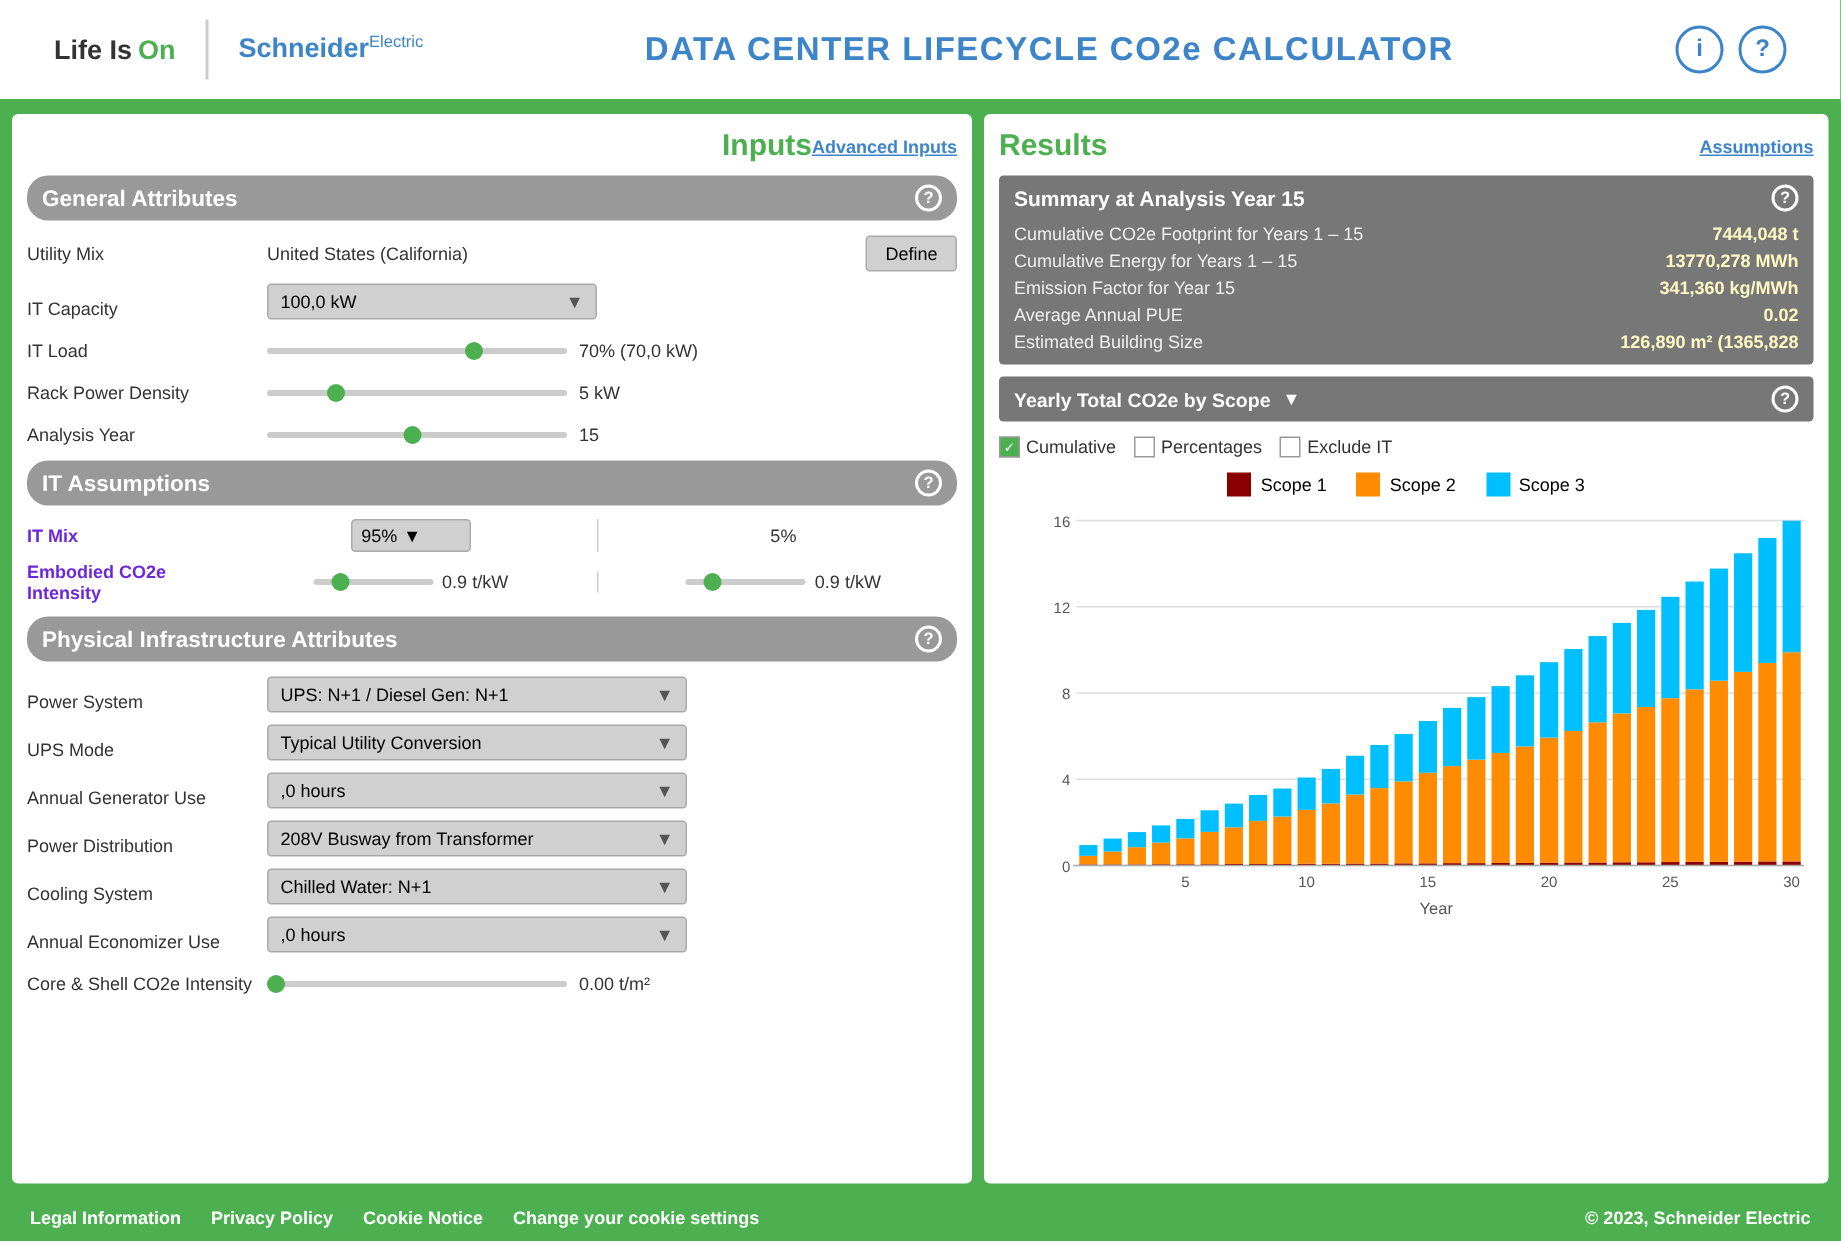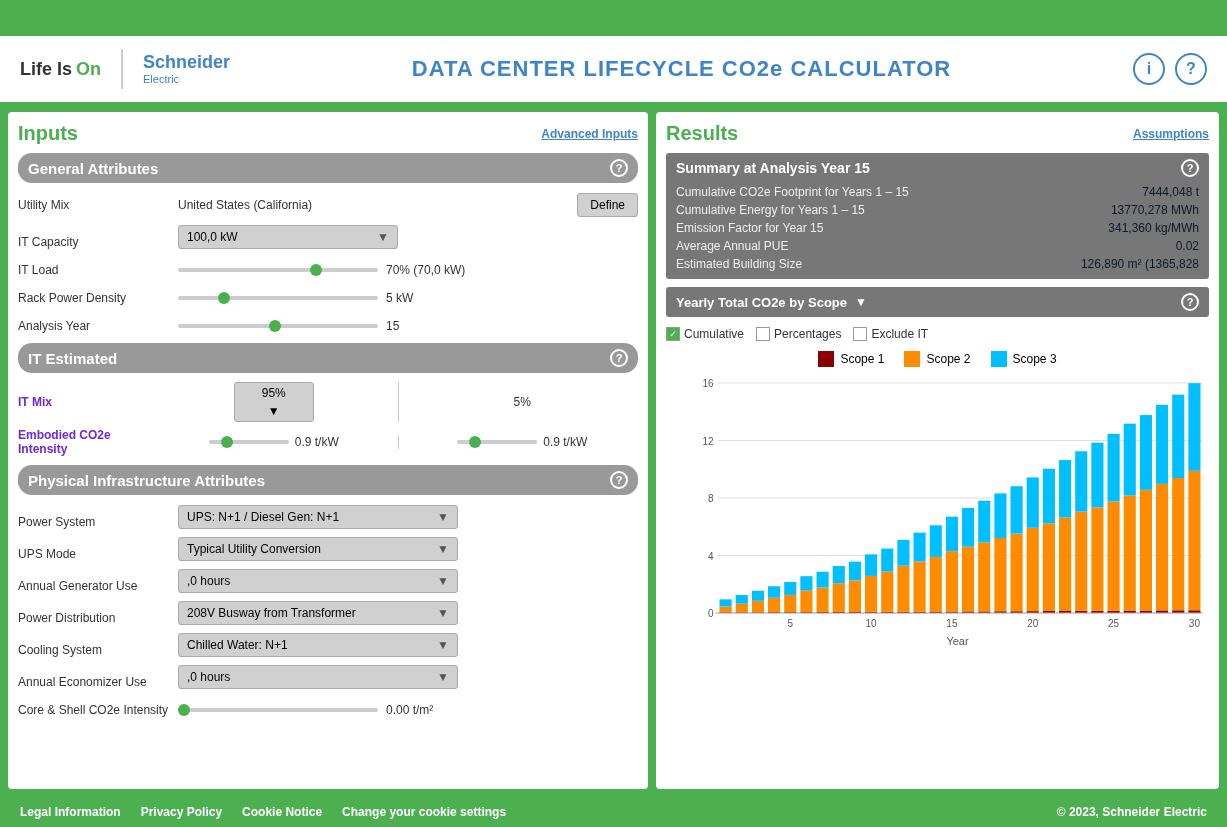--- a/index.html
+++ b/index.html
@@ -1,28 +1,28 @@
 <!DOCTYPE html>
 <html><head>
   <meta charset="utf-8">
   <style>
     * { box-sizing: border-box; margin: 0; padding: 0; }
     body { font-family: Arial, sans-serif; font-size: 12px; background: #4caf50; width: 1227px; min-height: 827px; display: flex; flex-direction: column; }
 
     
-    .header { background: #fff; display: flex; align-items: center; justify-content: space-between; padding: 0 20px; height: 68px; border-bottom: 2px solid #4caf50; margin-top: 36px; }
+    .header { background: #fff; display: flex; align-items: center; justify-content: space-between; padding: 0 36px; height: 68px; border-bottom: 2px solid #4caf50; }
     .header-logo { display: flex; align-items: center; gap: 10px; }
     .header-icon { width: 32px; height: 32px; border-radius: 50%; border: 2px solid #3d85c8; display: flex; align-items: center; justify-content: center; color: #3d85c8; font-weight: bold; font-size: 16px; cursor: pointer; }
 
     
     .main-content { display: flex; flex: 1; gap: 8px; padding: 8px; }
 
     
     .left-panel { flex: 0 0 640px; background: #fff; border-radius: 4px; padding: 10px; }
-    .panel-title { font-size: 20px; font-weight: bold; color: #4caf50; margin-bottom: 8px; display: flex; justify-content: space-between; align-items: center; }
+    .panel-title { font-size: 20px; font-weight: bold; color: #4caf50; margin-bottom: 8px; display: flex; justify-content: flex-end; align-items: center; }
     .advanced-link { font-size: 12px; color: #3d85c8; text-decoration: underline; cursor: pointer; }
 
     
     .section-header { background: #999; color: #fff; padding: 6px 10px; border-radius: 14px; display: flex; justify-content: space-between; align-items: center; margin-bottom: 6px; }
     .section-header-title { font-size: 15px; font-weight: bold; }
     .help-circle { width: 18px; height: 18px; border-radius: 50%; border: 2px solid #fff; display: flex; align-items: center; justify-content: center; font-size: 11px; font-weight: bold; color: #fff; cursor: pointer; }
 
     
     .form-row { display: flex; align-items: flex-end; padding: 4px 0; min-height: 28px; }
     .form-label { flex: 0 0 160px; color: #333; font-size: 12px; }
@@ -36,21 +36,21 @@
     .right-panel { flex: 1; background: #fff; border-radius: 4px; padding: 10px; }
     .results-title { font-size: 20px; font-weight: bold; color: #4caf50; margin-bottom: 8px; display: flex; justify-content: space-between; align-items: center; }
     .assumptions-link { font-size: 12px; color: #3d85c8; text-decoration: underline; cursor: pointer; }
 
     
     .summary-section { background: #777; color: #fff; border-radius: 3px; padding: 6px 10px; margin-bottom: 8px; }
     .summary-title-row { display: flex; justify-content: space-between; align-items: center; margin-bottom: 6px; }
     .summary-title { font-size: 14px; font-weight: bold; }
     .summary-row { display: flex; justify-content: space-between; padding: 2px 0; font-size: 12px; }
     .summary-key { color: #eee; }
-    .summary-val { color: #0f172a; font-weight: normal; }
+    .summary-val { color: #fef9c3; font-weight: bold; }
 
     
     .chart-header { background: #777; color: #fff; border-radius: 3px; padding: 6px 10px; display: flex; justify-content: space-between; align-items: center; margin-bottom: 6px; }
     .chart-title { font-size: 13px; font-weight: bold; }
     .chart-controls { display: flex; gap: 12px; align-items: center; padding: 4px 0; margin-bottom: 6px; }
     .checkbox-label { display: flex; align-items: center; gap: 4px; font-size: 12px; color: #333; }
     .checkbox { width: 14px; height: 14px; border: 1px solid #999; background: #4caf50; display: flex; align-items: center; justify-content: center; }
     .checkbox-empty { width: 14px; height: 14px; border: 1px solid #999; background: #fff; }
 
     
@@ -66,38 +66,38 @@
     .footer { background: #4caf50; display: flex; justify-content: space-between; align-items: center; padding: 8px 20px; color: #fff; font-size: 12px; font-weight: bold; }
     .footer-links { display: flex; gap: 20px; }
     .footer-link { color: #fff; cursor: pointer; text-decoration: none; }
     .it-form-row { display: flex; align-items: center; padding: 3px 0; }
     .it-form-label { flex: 0 0 140px; font-size: 12px; color: #6d28d9; font-weight: bold; }
     .it-form-left { flex: 1; display: flex; align-items: center; justify-content: center; border-right: 1px solid #ccc; padding-right: 8px; }
     .it-form-right { flex: 1; display: flex; align-items: center; justify-content: center; padding-left: 8px; }
 
     .dropdown-wide { background: #d0d0d0; border: 1px solid #aaa; border-radius: 3px; padding: 4px 8px; font-size: 12px; cursor: pointer; display: flex; align-items: center; justify-content: space-between; width: 280px; }
 
-    .it-dropdown { background: #d0d0d0; border: 1px solid #aaa; border-radius: 3px; padding: 3px 6px; font-size: 12px; cursor: pointer; display: flex; align-items: center; gap: 4px; min-width: 80px; flex-direction: column; }
+    .it-dropdown { background: #d0d0d0; border: 1px solid #aaa; border-radius: 3px; padding: 3px 6px; font-size: 12px; cursor: pointer; display: flex; align-items: center; gap: 4px; min-width: 80px; }
 
     input[type="range"] { -webkit-appearance: none; appearance: none; height: 4px; background: #ccc; border-radius: 2px; cursor: pointer; }
     input[type="range"]::-webkit-slider-thumb { -webkit-appearance: none; width: 12px; height: 12px; border-radius: 50%; background: #4caf50; cursor: pointer; }
 
     .green-slider { background: linear-gradient(to right, #4caf50 var(--val, 50%), #ccc var(--val, 50%)); }
   </style>
 </head>
 <body>
 
 <div class="header">
   <div class="header-logo">
     <div style="font-size:18px;font-weight:bold;color:#333;display:flex;align-items:center;gap:4px;">
       <span>Life Is</span>
       <span style="color:#4caf50;font-weight:bold;">On</span>
     </div>
     <div style="width:2px;height:40px;background:#ccc;margin:0 10px;"></div>
-    <div style="display:flex;flex-direction:column;line-height:1.2;">
+    <div style="display:flex;flex-direction:row;line-height:1.2;">
       <span style="font-size:18px;font-weight:bold;color:#3d85c8;">Schneider</span>
       <span style="font-size:11px;color:#3d85c8;">Electric</span>
     </div>
   </div>
   <div style="font-size:22px;font-weight:bold;color:#3d85c8;letter-spacing:1px;">
     <span>DATA CENTER LIFECYCLE CO2e CALCULATOR</span>
   </div>
   <div style="display:flex;gap:10px;">
     <div class="header-icon">
       <span>i</span>
@@ -169,21 +169,21 @@
       <div class="form-label">
         <span>Analysis Year</span>
       </div>
       <div style="flex:1;display:flex;align-items:center;gap:8px;">
         <input type="range" min="1" max="30" value="15" style="width: 200px;" class="green-slider">
         <span style="color:#333;">15</span>
       </div>
     </div>
 
     <div class="section-header" style="margin-top:6px;">
-      <span class="section-header-title">IT Estimated</span>
+      <span class="section-header-title">IT Assumptions</span>
       <div class="help-circle">?</div>
     </div>
 
     <div>
 
 
       <div class="it-form-row">
         <div class="it-form-label">
           <span>IT Mix</span>
         </div>

